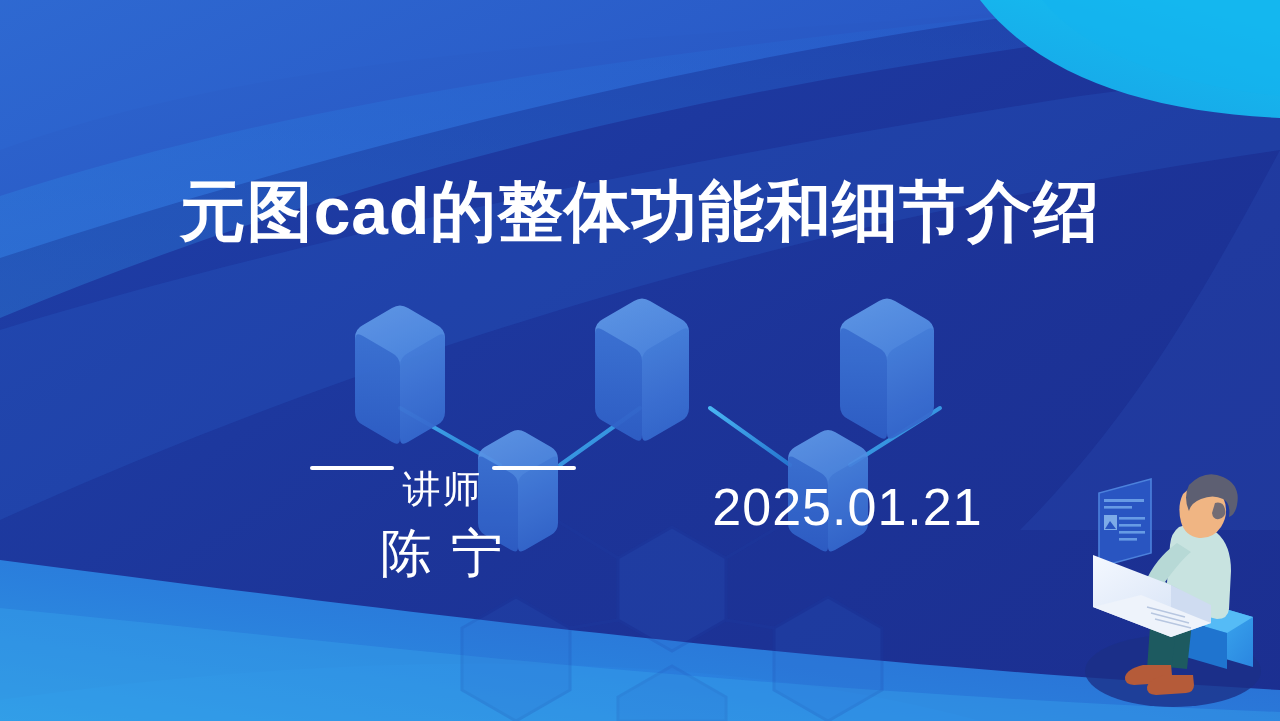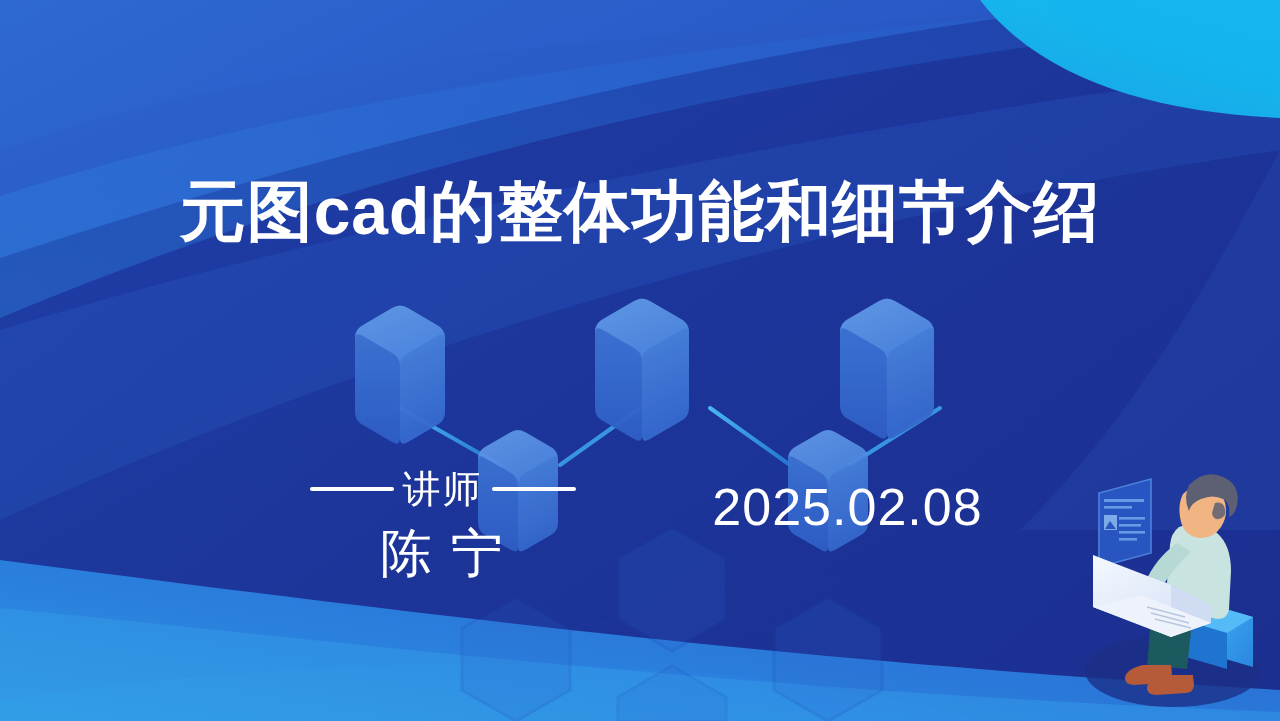--- a/index.html
+++ b/index.html
@@ -63,21 +63,20 @@
     justify-content: space-between;
     align-items: flex-start;
   }
   .meta-col {
     width: 345px;
     text-align: center;
     color: #ffffff;
   }
   .meta-head {
     display: flex;
-    align-items: center;
     justify-content: center;
     gap: 9px;
     height: 46px;
   }
   .meta-rule {
     display: block;
     width: 84px;
     height: 4px;
     background: #ffffff;
     border-radius: 2px;
@@ -268,21 +267,21 @@
     <div class="meta-col speaker">
       <div class="meta-head">
         <span class="meta-rule"></span>
         <span class="meta-label">讲师</span>
         <span class="meta-rule"></span>
       </div>
       <div class="meta-value">陈 宁</div>
     </div>
 
     <div class="meta-col date">
-      <div class="meta-value">2025.02.08</div>
+      <div class="meta-value">2025.01.21</div>
     </div>
 
   </div>
 
   <svg id="person-svg" viewBox="0 0 230 266" aria-hidden="true">
     <defs>
       <linearGradient id="seatG" x1="0" y1="0" x2="1" y2="1">
         <stop offset="0%" stop-color="#3fb0f2"></stop>
         <stop offset="100%" stop-color="#2a86e0"></stop>
       </linearGradient>

